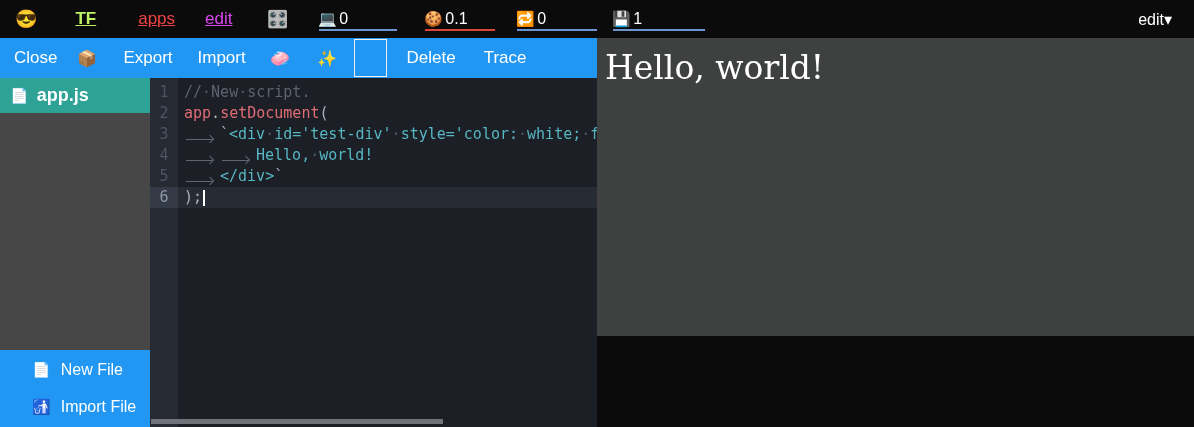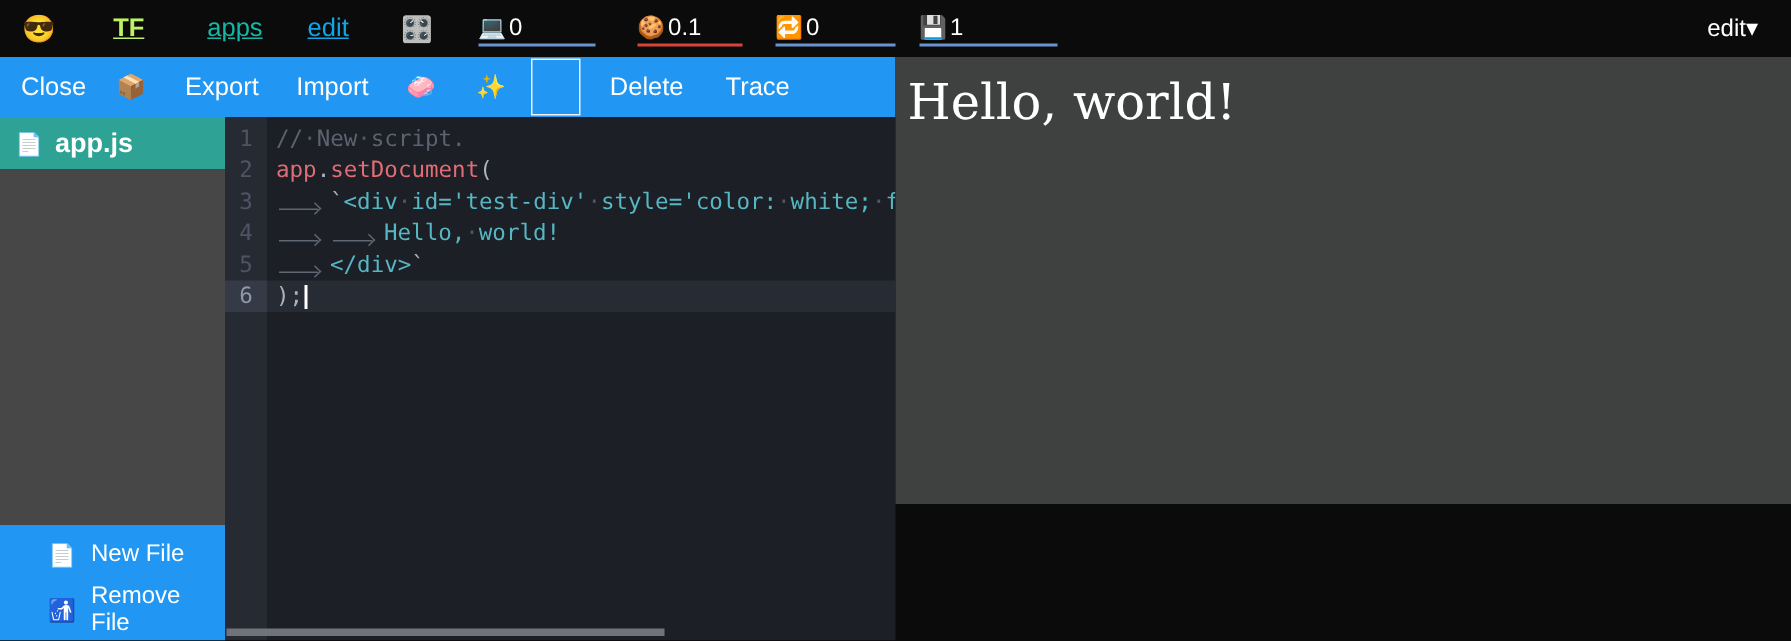--- a/index.html
+++ b/index.html
@@ -6,22 +6,22 @@
   html,body { width:1194px; height:427px; overflow:hidden; background:#0b0b0b;
               font-family:"Liberation Sans", sans-serif; }
   .stage { position:relative; width:1194px; height:427px; }
 
   
   .topbar { position:absolute; left:0; top:0; width:1194px; height:38px;
             background:#0b0b0b; display:flex; align-items:center; color:#fff; }
   .tb-emoji { margin-left:15px; font-size:18px; }
   .tb-link { font-size:17px; text-decoration:underline; cursor:pointer; }
   .link-tf   { margin-left:38px; color:#bef264; font-weight:bold; }
-  .link-apps { margin-left:42px; color:#14b8a6; }
-  .link-edit { margin-left:30px; color:#0ea5e9; }
+  .link-apps { margin-left:42px; color:#ef4444; }
+  .link-edit { margin-left:30px; color:#d946ef; }
   .tb-knobs { margin-left:35px; font-size:17px; cursor:pointer; }
   .stat-field { display:inline-flex; align-items:flex-end; gap:2px; height:24px;
                 margin-left:28px; padding-bottom:1px; }
   .stat-field.f-blue { border-bottom:2px solid #6a93cf; }
   .stat-field.f-red  { border-bottom:2px solid #d8453a; }
   .stat-icon { font-size:15px; line-height:18px; }
   .stat-value { font-size:16px; color:#fff; line-height:18px; }
   .sf-1 { width:78px; margin-left:30px; }
   .sf-2 { width:70px; }
   .sf-3 { width:80px; margin-left:22px; }
@@ -153,21 +153,21 @@
       <span class="file-label">app.js</span>
     </div>
     <div class="files-body"></div>
     <div class="files-footer">
       <div class="file-btn">
         <span class="fb-icon">📄</span>
         <span>New File</span>
       </div>
       <div class="file-btn">
         <span class="fb-icon">🚮</span>
-        <span>Remove File</span>
+        <span>Import File</span>
       </div>
     </div>
   </div>
 
   <div class="editor">
     <div class="gutter-bg"></div>
     <div class="code-lines">
         <div class="code-line">
           <div class="gutter-cell">1</div>
           <div class="code-content"><span class="tok-comment">//</span><span class="tok-ws">·</span><span class="tok-comment">New</span><span class="tok-ws">·</span><span class="tok-comment">script.</span></div>

